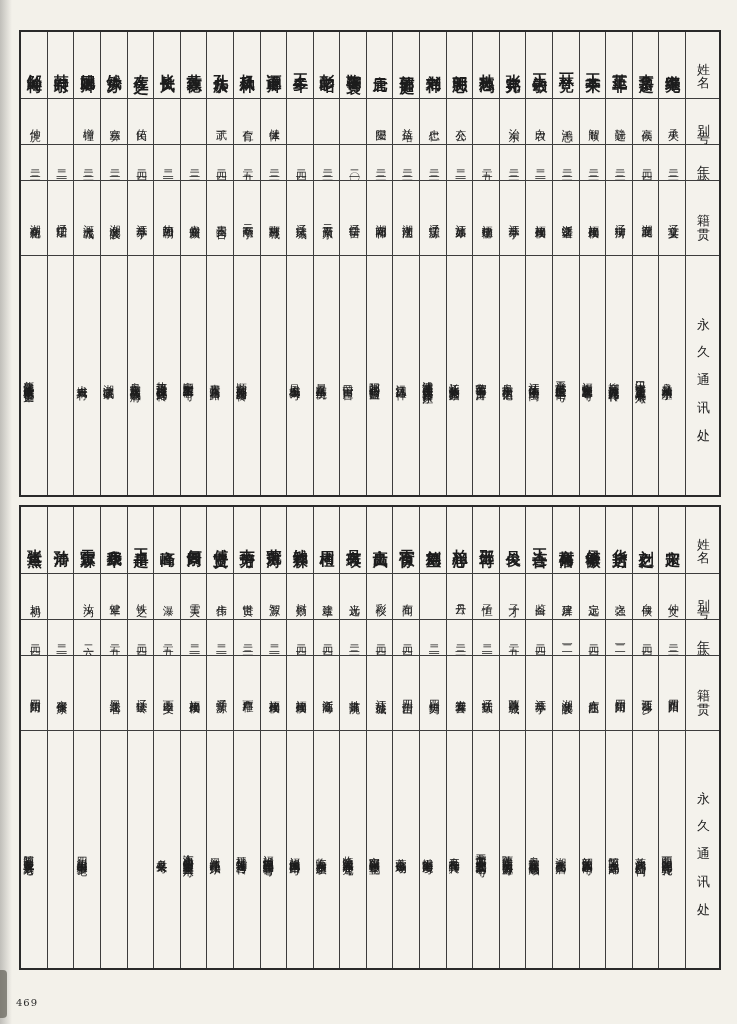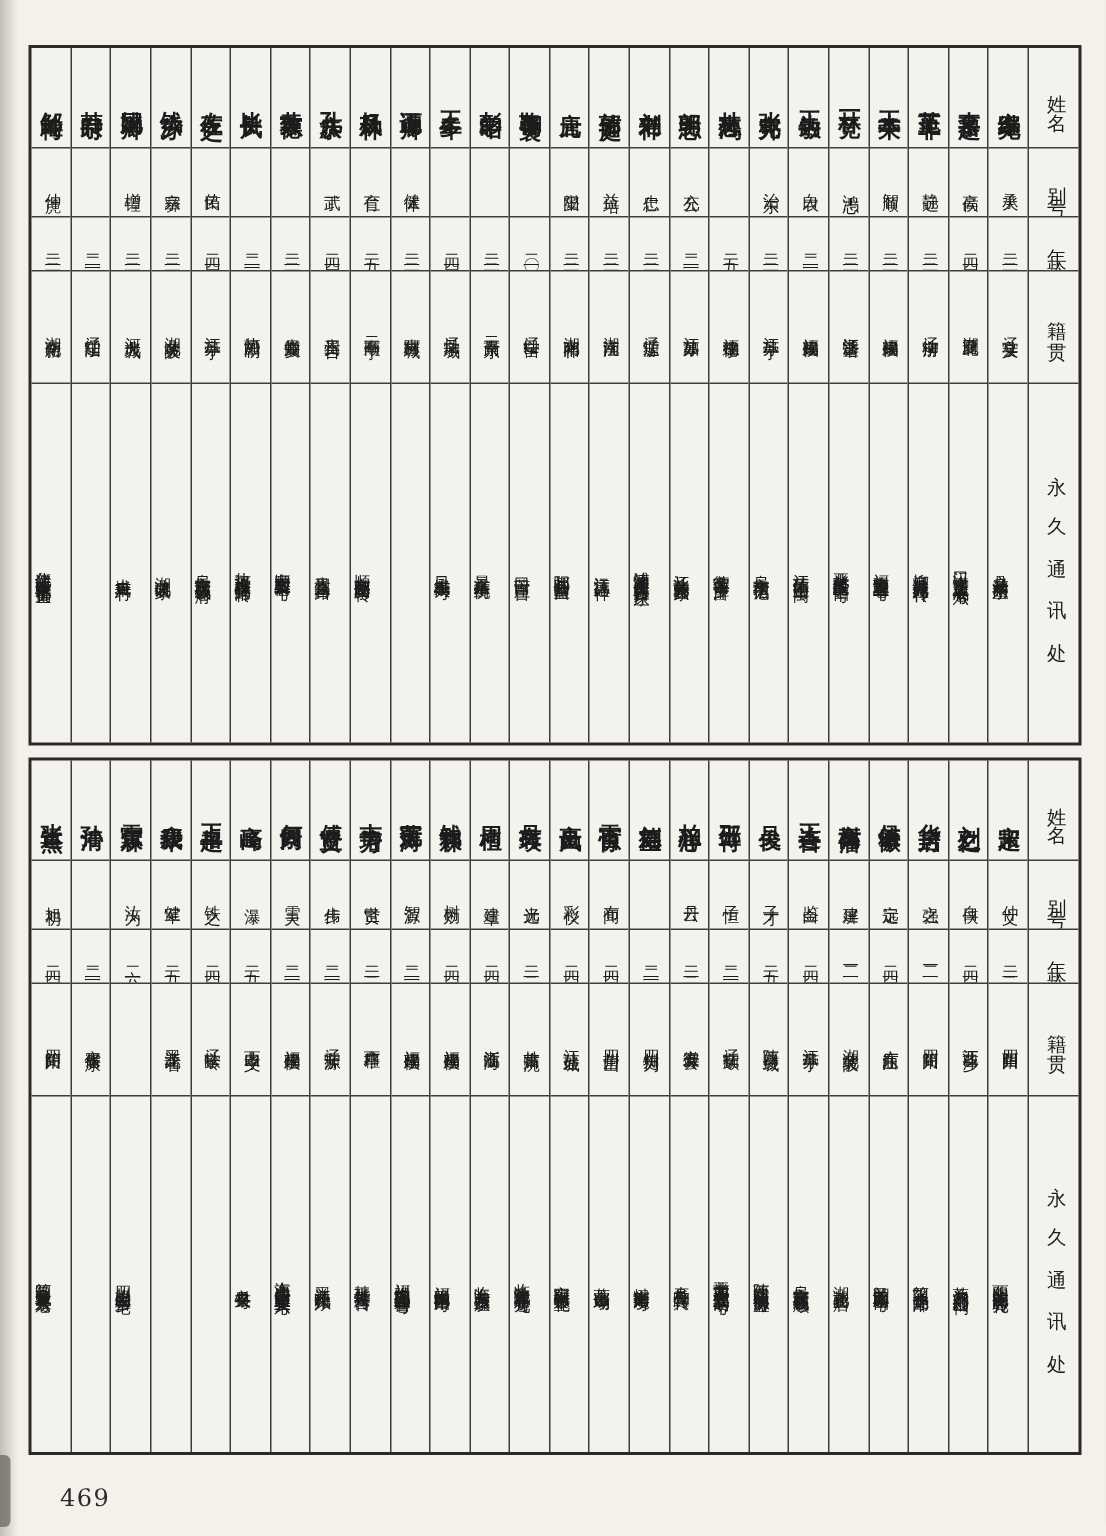--- a/index.html
+++ b/index.html
@@ -62,23 +62,23 @@
   .r-age .vtext{font-size:11px;letter-spacing:2px;}
   .r-native .vtext{font-size:11px;letter-spacing:1px;}
   .r-address .vtext{font-size:11px;letter-spacing:1px;}
   .header-col .r-name .vtext{font-size:13px;font-weight:normal;letter-spacing:12px;}
   .header-col .r-alias .vtext,
   .header-col .r-age .vtext{font-size:13px;letter-spacing:8px;}
   .header-col .r-native .vtext{font-size:13px;letter-spacing:14px;}
   .header-col .r-address{justify-content:center;padding-top:0;}
   .header-col .r-address .vtext{font-size:13px;letter-spacing:28px;}
   .page-number{
-    position:absolute;left:40px;bottom:16px;
+    position:absolute;left:16px;bottom:16px;
     font-family:"DejaVu Serif",serif;
-    font-size:16px;color:#2a2a2a;letter-spacing:1px;
+    font-size:10px;color:#2a2a2a;letter-spacing:1px;
   }
 </style>
 </head>
 <body>
 
 <div class="page">
   <div class="scan-edge-left"></div>
   <div class="scan-blot"></div>
 
   <div class="dir-table" id="top-table">

